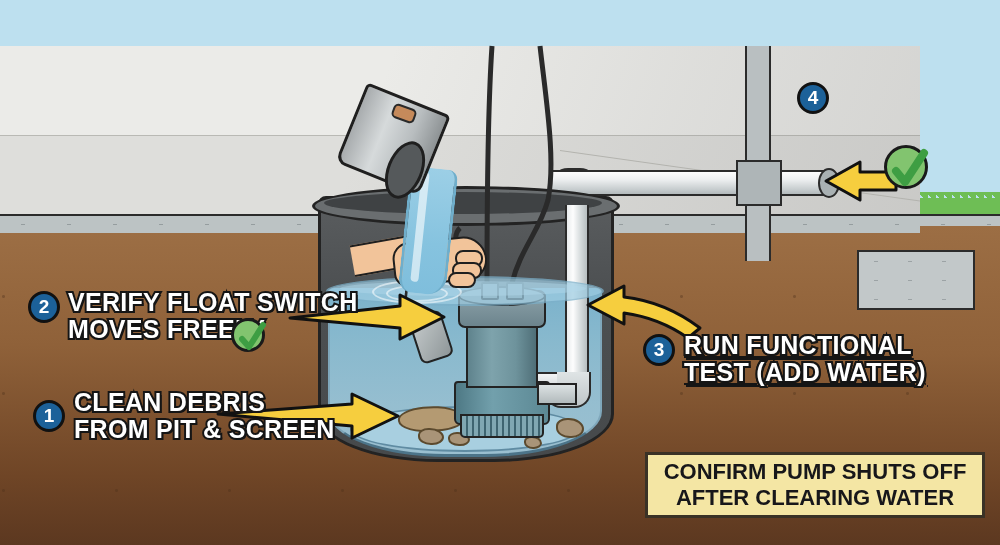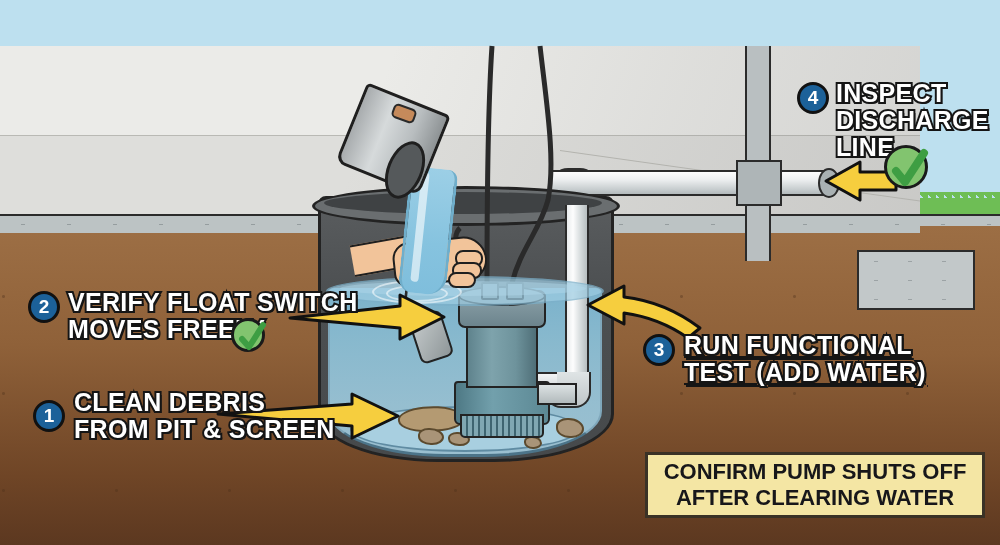--- a/index.html
+++ b/index.html
@@ -293,23 +293,20 @@
     <svg width="40" height="44" viewBox="0 0 40 44">
       <path d="M10,24 L17,32 L31,10" stroke="#3E9E43" stroke-width="6" fill="none" stroke-linecap="round" stroke-linejoin="round"></path>
     </svg>
   </div>
 
   <div class="badge" style="left:643px;top:334px;">3</div>
   <div class="steptext" style="left:684px;top:332px;text-decoration:underline;">RUN FUNCTIONAL
 TEST (ADD WATER)</div>
 
   <div class="badge" style="left:797px;top:82px;">4</div>
-  <div class="steptext" style="left:836px;top:80px;">INSPECT
-DISCHARGE
-LINE</div>
   <div class="check" style="left:884px;top:145px;width:44px;height:44px;">
     <svg width="52" height="56" viewBox="0 0 52 56" style="left:-4px;top:-8px;">
       <path d="M13,31 L22,42 L41,13" stroke="#3E9E43" stroke-width="8" fill="none" stroke-linecap="round" stroke-linejoin="round"></path>
     </svg>
   </div>
 
   <div class="note">
     <span>CONFIRM PUMP SHUTS OFF
 AFTER CLEARING WATER</span>
   </div>

